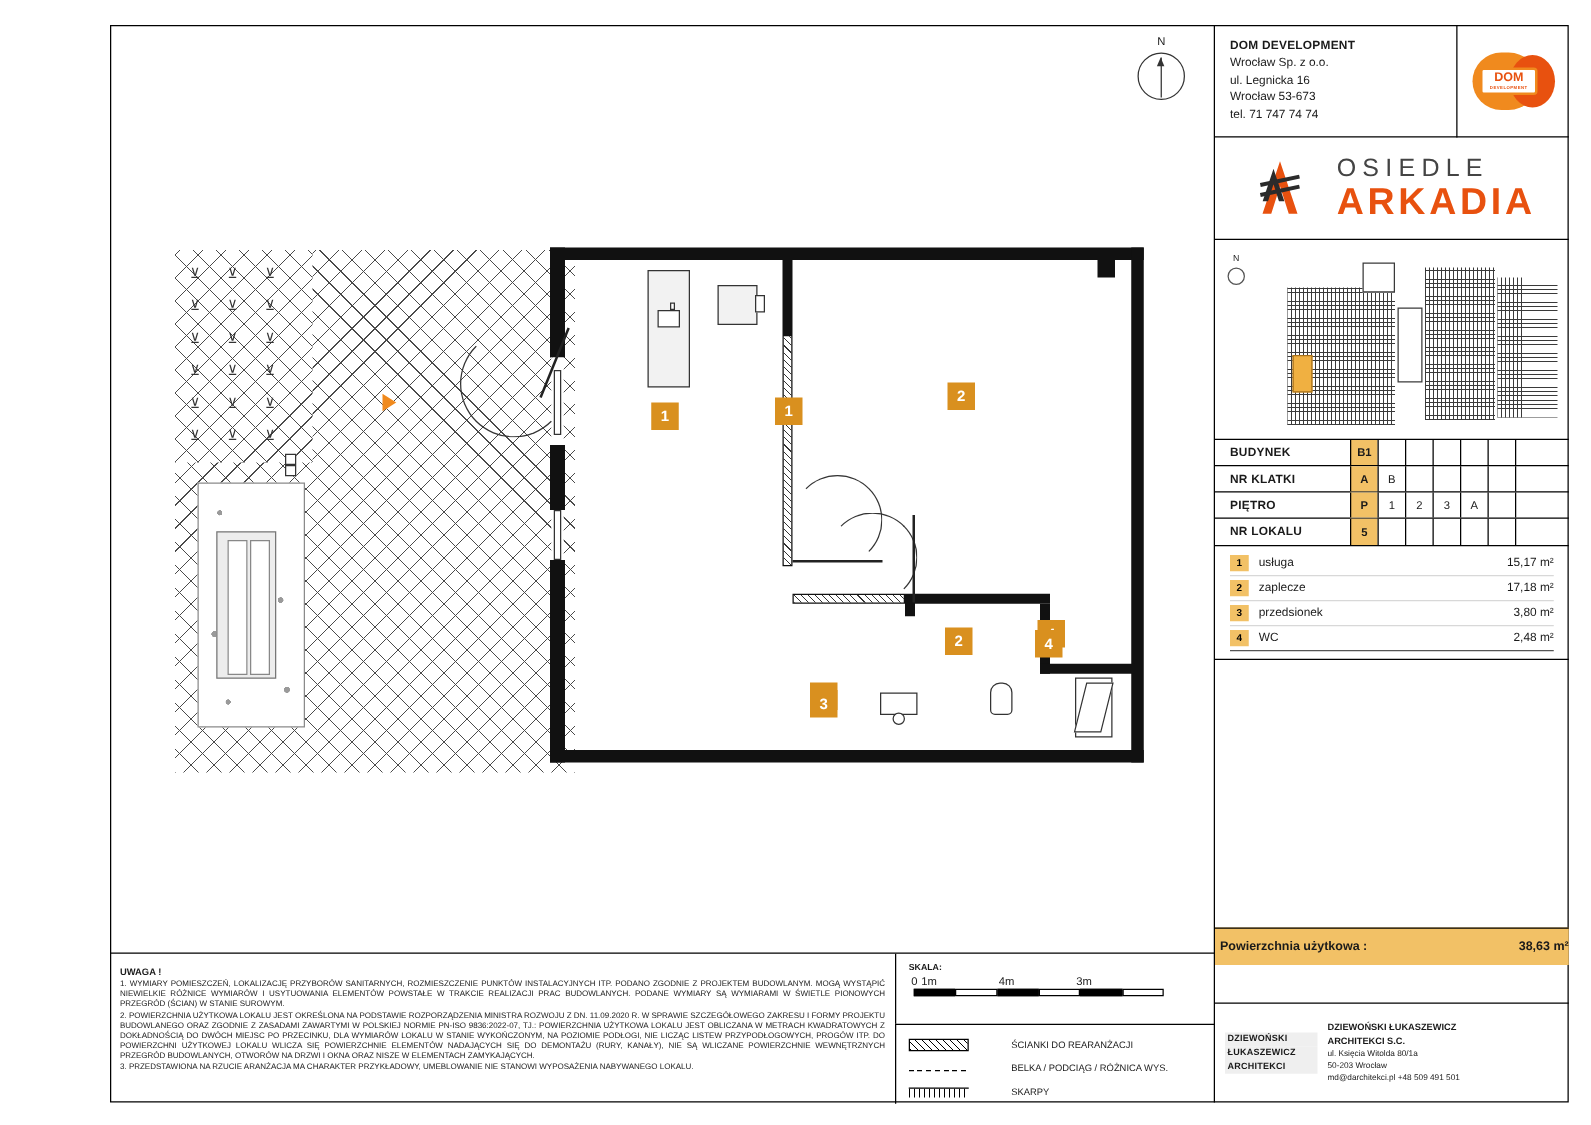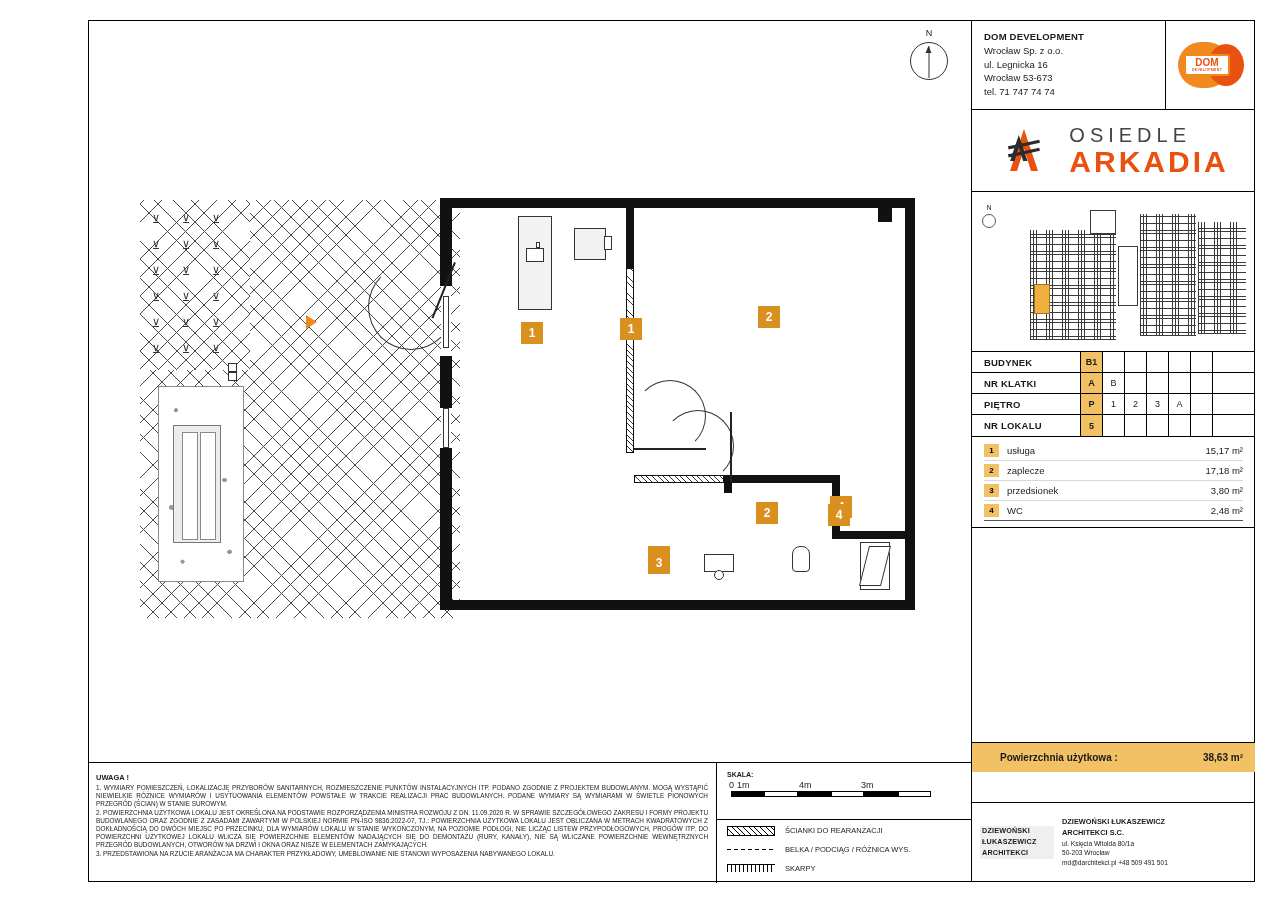--- a/index.html
+++ b/index.html
@@ -97,43 +97,43 @@
     width: 15px; height: 13px; background: #f2c166; color: #000; font-size: 8px; font-weight: bold;
     display: flex; align-items: center; justify-content: center; margin-right: 8px;
   }
   .room-name { flex: 1; }
   .room-area { text-align: right; }
 
   .total {
     height: 30px; display: flex; align-items: center; background: #f2c166;
     font-size: 10px; font-weight: bold; border-top: 1px solid #000;
   }
-  .total .t-label { padding-left: 28px; flex: 1; }
-  .total .t-val { padding-right: 12px; }
+  .total .t-label { padding-left: 4px; flex: 1; }
+  .total .t-val { }
 
   
   .bottom {
     position: absolute; left: 88px; top: 762px; width: 884px; height: 120px;
     border-top: 1px solid #000;
   }
   .notes { position: absolute; left: 0; top: 0; width: 628px; height: 120px; padding: 10px 8px 0 8px; }
   .notes .hdr { font-size: 7.5px; font-weight: bold; margin-bottom: 2px; }
   .notes p { margin: 0; font-size: 6.4px; line-height: 1.28; text-align: justify; }
 
   .scalebox { position: absolute; left: 628px; top: 0; width: 256px; height: 56px; border-left: 1px solid #000; padding: 8px 0 0 10px; }
   .scalebox .lbl { font-size: 7px; font-weight: bold; }
   .scale-nums { display: flex; font-size: 9px; margin-top: 2px; padding-left: 2px; }
   .scale-nums span { width: 62px; }
   .scale-nums span:first-child { width: 8px; }
   .scale-bar { display: flex; margin-top: 1px; margin-left: 4px; height: 6px; width: 200px; }
   .scale-bar i { display: block; height: 6px; width: 33.33px; border: .5px solid #000; }
   .scale-bar i.on { background: #000; }
 
   .legend { position: absolute; left: 628px; top: 56px; width: 256px; height: 64px; border-left: 1px solid #000; border-top: 1px solid #000; padding: 6px 0 0 10px; }
-  .lg-row { display: flex; height: 19px; font-size: 7.5px; }
+  .lg-row { display: flex; align-items: center; height: 19px; font-size: 7.5px; gap: 24px; }
   .lg-sym { width: 48px; height: 10px; margin-right: 10px; }
   .sym-diag { background-image: repeating-linear-gradient(45deg,#000 0,#000 .7px,transparent .7px,transparent 4px); border: .5px solid #000; }
   .sym-dash { background-image: repeating-linear-gradient(90deg,#000 0,#000 4px,transparent 4px,transparent 7px); height: 1px; margin-top: 4px; border: none; }
   .sym-tick { border-top: 1px solid #000; position: relative; height: 7px; }
   .sym-tick::after {
     content: ""; position: absolute; left: 0; top: 0; right: 0; height: 7px;
     background-image: repeating-linear-gradient(90deg,#000 0,#000 .8px,transparent .8px,transparent 4px);
   }
 
   .archbox { position: absolute; left: 884px; top: 0; width: 88px; height: 120px; }

